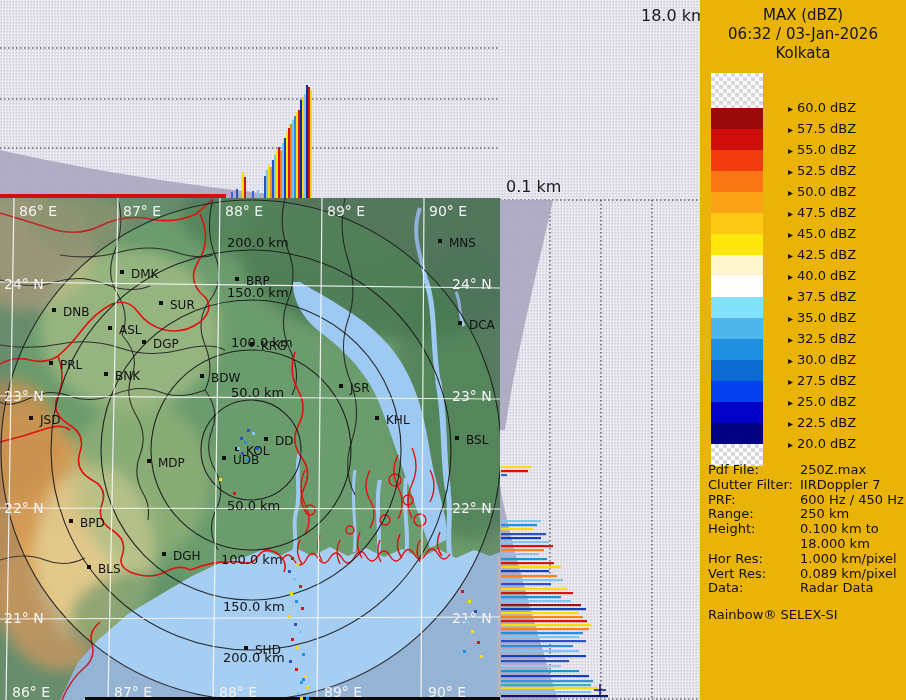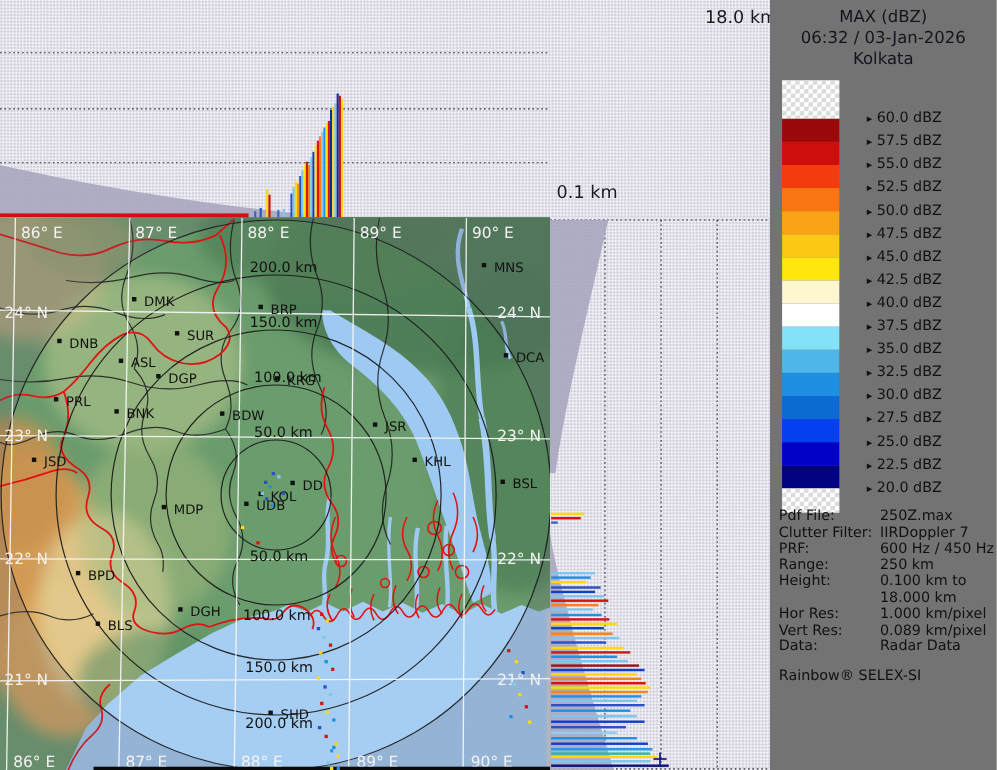--- a/index.html
+++ b/index.html
@@ -9,23 +9,23 @@
   .dither{background-color:#e3e2eb;
     background-image:radial-gradient(#cdccd9 30%,transparent 31%),
                      radial-gradient(#f8f7fd 30%,transparent 31%);
     background-size:3px 3px;background-position:0 0,1px 2px;}
   #top-panel{position:absolute;left:0;top:0;width:700px;height:198px;}
   #side-panel{position:absolute;left:500px;top:198px;width:200px;height:502px;}
   #map-panel{position:absolute;left:0;top:198px;width:500px;height:412px;}
   #top-panel svg,#side-panel svg,#map-panel svg{display:block;}
   .float-label{position:absolute;font-size:16px;color:#1b1b1b;white-space:nowrap;}
   #lbl-18km{left:641px;top:6px;}
-  #lbl-01km{left:506px;top:165px;text-align:right;}
+  #lbl-01km{left:506px;top:177px;text-align:right;}
   
-  #legend{position:absolute;left:700px;top:0;width:206px;height:700px;background:#737373;}
+  #legend{position:absolute;left:700px;top:0;width:206px;height:700px;background:#eab308;}
   #legend-titles{position:absolute;left:0;top:6px;width:206px;text-align:center;
     font-size:15px;color:#14141e;line-height:19px;}
   #colorbar{position:absolute;left:11px;top:73px;width:52px;height:393px;}
   .cbar-cell{width:52px;}
   .checker{background-color:#fff;
     background-image:linear-gradient(45deg,#d8d8d8 25%,transparent 25%,transparent 75%,#d8d8d8 75%),
                      linear-gradient(45deg,#d8d8d8 25%,transparent 25%,transparent 75%,#d8d8d8 75%);
     background-size:8px 8px;background-position:0 0,4px 4px;}
   .cbar-label{position:absolute;left:88px;font-size:13px;color:#111;white-space:nowrap;}
   .cbar-label .arrow{font-size:10px;margin-right:4px;}

